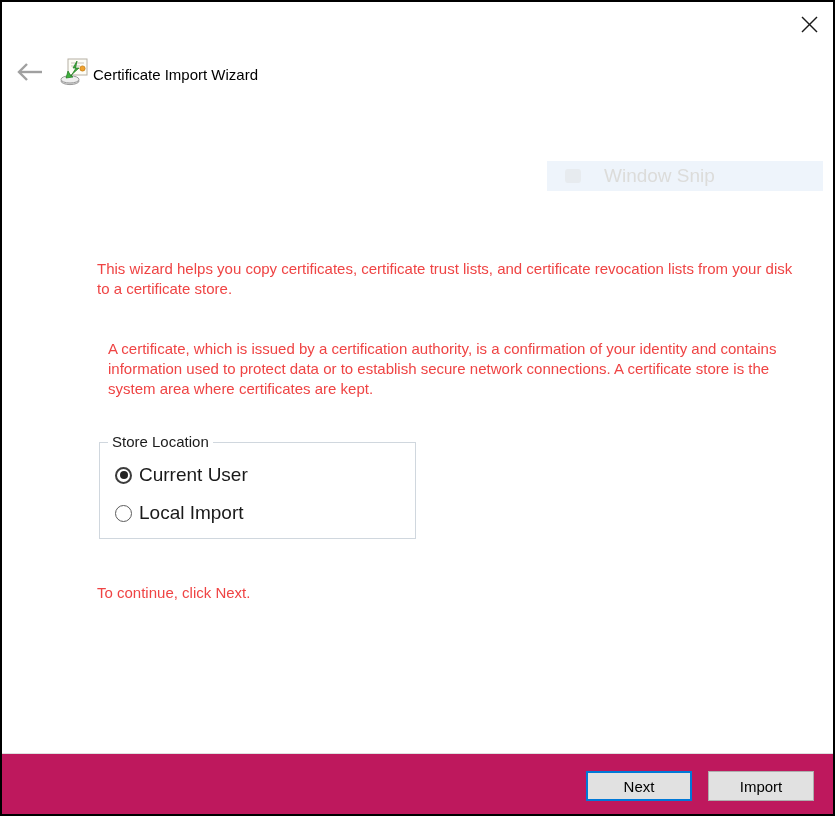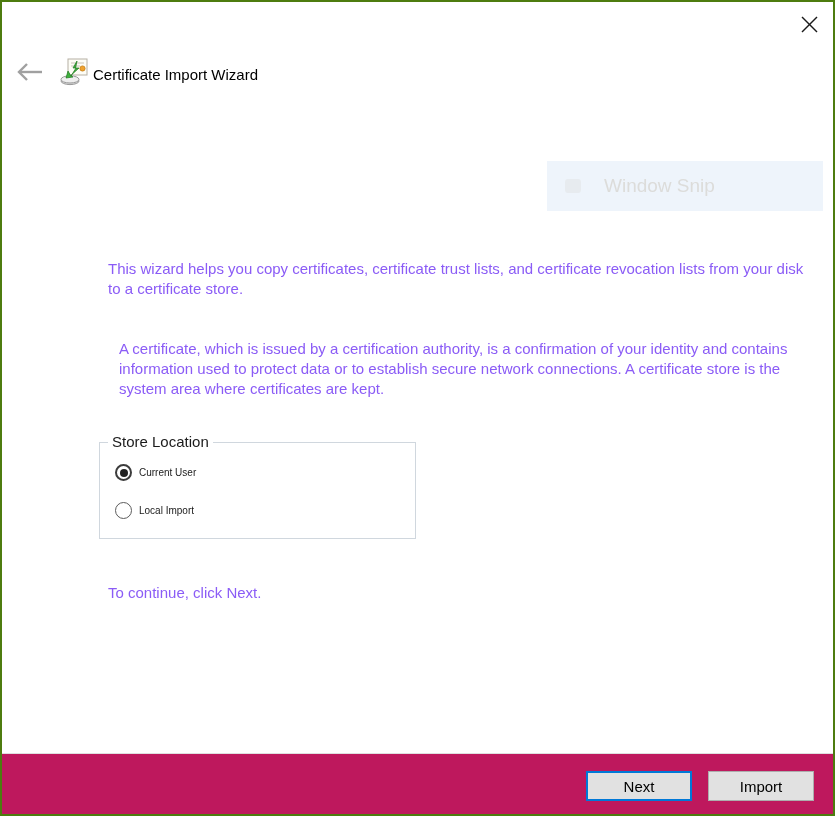--- a/index.html
+++ b/index.html
@@ -3,21 +3,21 @@
 <meta charset="utf-8">
 <style>
   * { margin:0; padding:0; box-sizing:border-box; }
   html,body { background:#fff; }
   body { font-family:"Liberation Sans","DejaVu Sans",sans-serif; color:#1a1a1a; }
 
   .window {
     position:relative;
     width:835px; height:816px;
     background:#fff;
-    border:2px solid #4d7c0f;
+    border:2px solid #000000;
     overflow:hidden;
     text-decoration:underline;
   }
 
   
   .close-btn {
     position:absolute; top:8px; right:8px;
     width:32px; height:32px;
     display:flex; align-items:center; justify-content:center;
     cursor:pointer;
@@ -39,42 +39,42 @@
   }
 
   
   .heading {
     position:absolute; left:95px; top:167px;
     font-size:21px; font-weight:700; color:#000;
     letter-spacing:0.1px;
   }
   .ghost-overlay {
     position:absolute; left:545px; top:159px;
-    width:276px; height:50px;
+    width:276px; height:30px;
     background:#eef4fb;
     display:flex; align-items:center;
   }
   .ghost-icon {
     width:16px; height:14px;
     margin-left:18px;
     background:#e2e4e6;
     border-radius:3px;
     opacity:0.55;
     flex:0 0 auto;
   }
   .ghost-label {
     margin-left:23px;
     font-size:19px; color:#dcdcda;
     white-space:nowrap;
   }
 
   
   .para {
-    position:absolute; left:106px; width:700px;
-    font-size:15px; line-height:20px; color:#8b5cf6;
+    position:absolute; left:95px; width:700px;
+    font-size:15px; line-height:20px; color:#ef4444;
   }
   .para-1 { top:257px; }
   .para-2 { top:337px;margin-left:11px; }
   .hint   { top:568px; width:400px;margin-top:13px; }
 
   
   .groupbox {
     position:absolute; left:97px; top:440px;
     width:317px; height:97px;
     border:1px solid #d0d7de;
@@ -102,21 +102,21 @@
     flex:0 0 auto;
   }
   .radio-row.selected .radio-circle { border:2px solid #3c3c3c; }
   .radio-dot {
     width:8px; height:8px; border-radius:50%;
     background:transparent;
   }
   .radio-row.selected .radio-dot { background:#222; }
   .radio-label {
     margin-left:7px;
-    font-size:10px; color:#1a1a1a; white-space:nowrap;
+    font-size:19px; color:#1a1a1a; white-space:nowrap;
   }
 
   
   .footer {
     position:absolute; left:0; right:0; bottom:0;
     height:61px;
     background:#be185d;
     border-top:1px solid #dfdfdf;
   }
   .btn {

